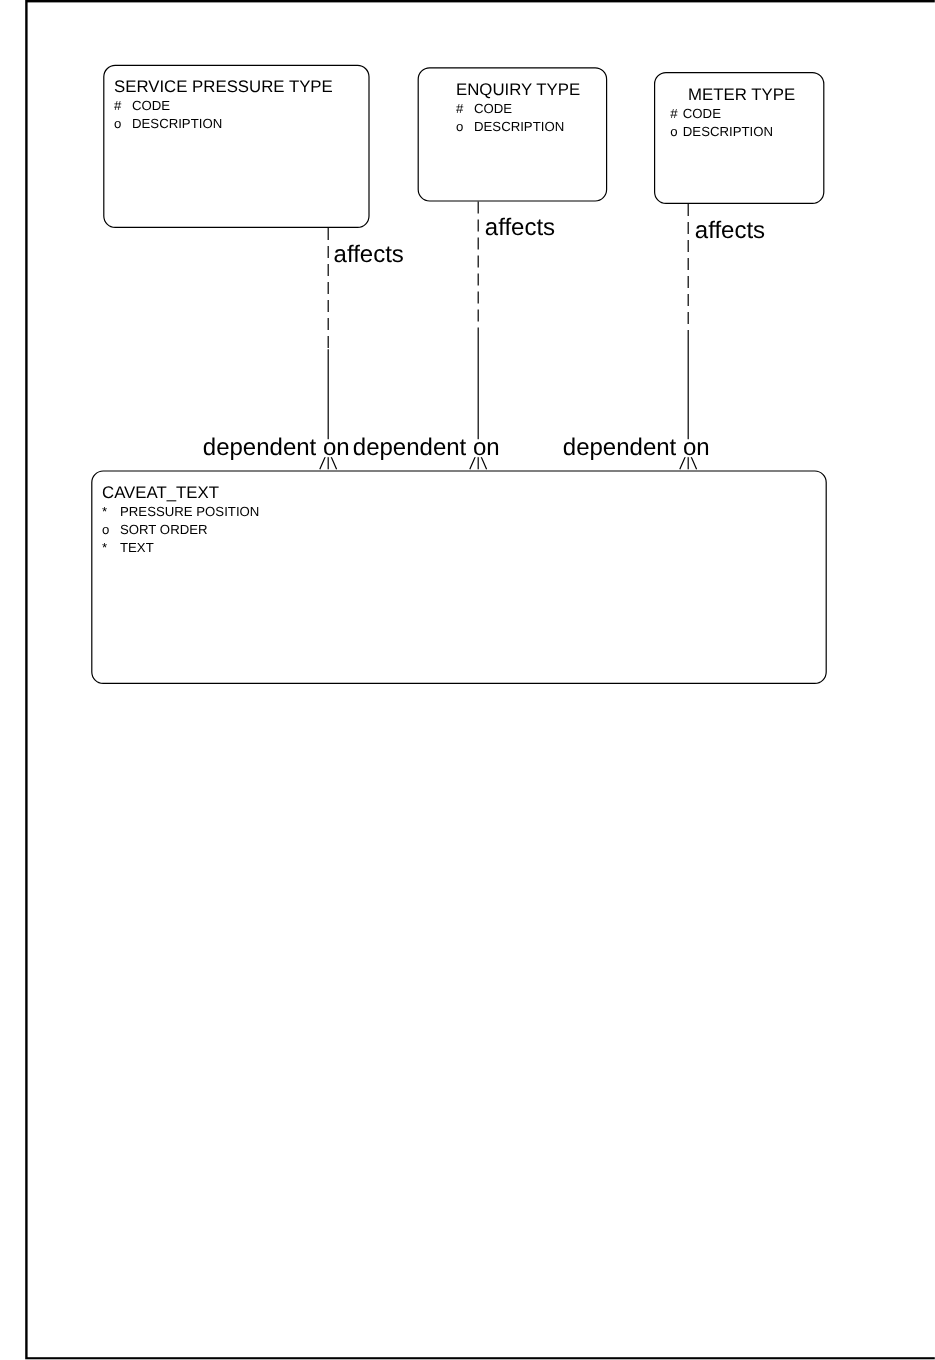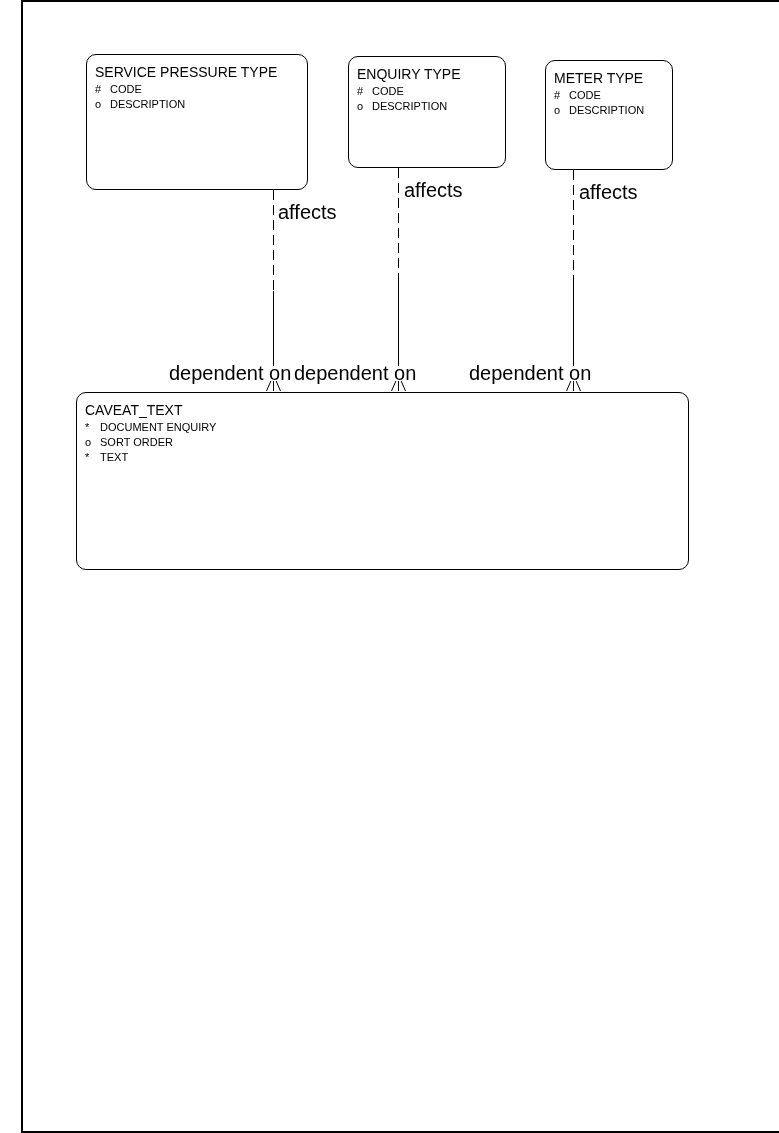--- a/index.html
+++ b/index.html
@@ -49,22 +49,22 @@
   }
   .rel-label {
     position: absolute;
     font-size: 20px;
     line-height: 15px;
     white-space: nowrap;
     background: #ffffff;
   }
   
   #entity-0 { left: 63px;  top: 52px;  width: 222px; height: 136px; }
-  #entity-1 { left: 325px; top: 54px;  width: 158px; height: 112px; }
-  #entity-2 { left: 522px; top: 58px;  width: 128px; height: 110px; }
+  #entity-1 { left: 325px; top: 54px;  width: 158px; height: 112px; padding-left: 23px; }
+  #entity-2 { left: 522px; top: 58px;  width: 142px; height: 110px; text-align: center; }
   #entity-3 { left: 53px;  top: 390px; width: 613px; height: 178px; }
   
   #lbl-affects-0 { left: 255px; top: 203px; }
   #lbl-affects-1 { left: 381px; top: 181px; }
   #lbl-affects-2 { left: 556px; top: 183px; }
   #lbl-dep-0 { left: 146px; top: 364px; }
   #lbl-dep-1 { left: 271px; top: 364px; }
   #lbl-dep-2 { left: 446px; top: 364px; }
 </style>
 </head>
@@ -105,21 +105,21 @@
     <div class="attr-row">
       <span class="attr-tag">o</span>
       <span>DESCRIPTION</span>
     </div>
   </div>
 
   <div class="entity" id="entity-3">
     <div class="entity-title">CAVEAT_TEXT</div>
     <div class="attr-row">
       <span class="attr-tag">*</span>
-      <span>DOCUMENT ENQUIRY</span>
+      <span>PRESSURE POSITION</span>
     </div>
     <div class="attr-row">
       <span class="attr-tag">o</span>
       <span>SORT ORDER</span>
     </div>
     <div class="attr-row">
       <span class="attr-tag">*</span>
       <span>TEXT</span>
     </div>
   </div>

